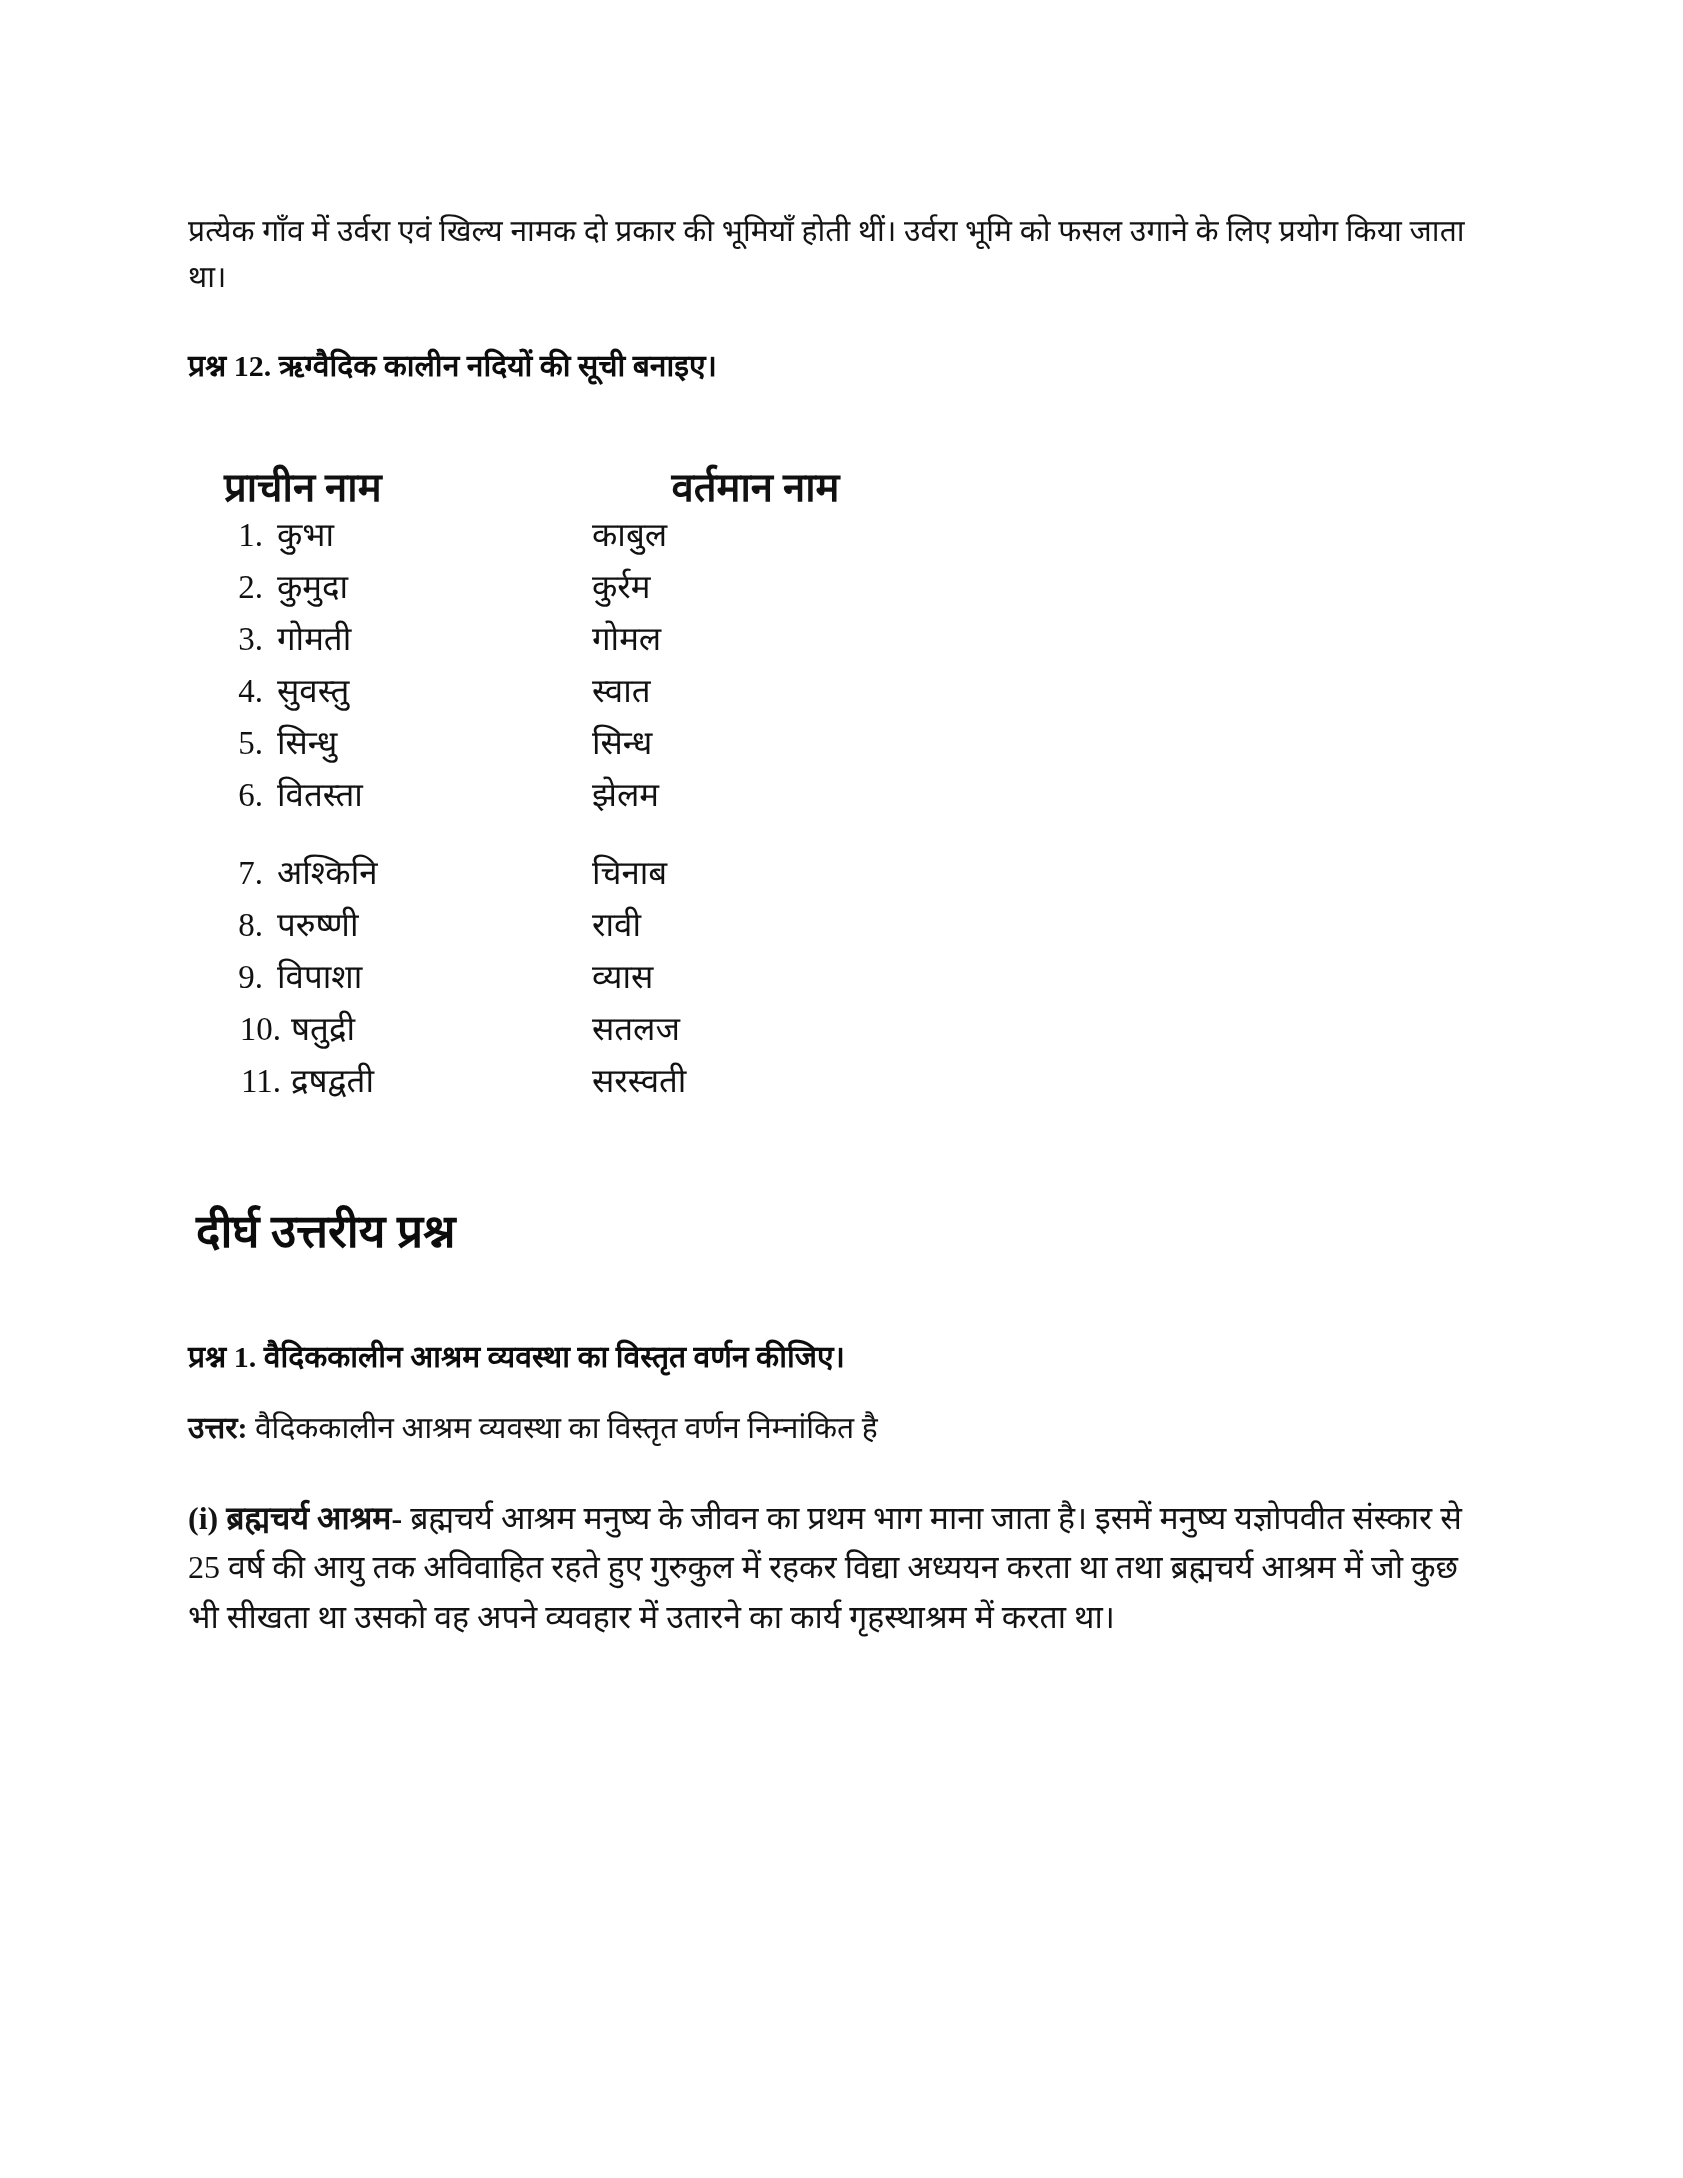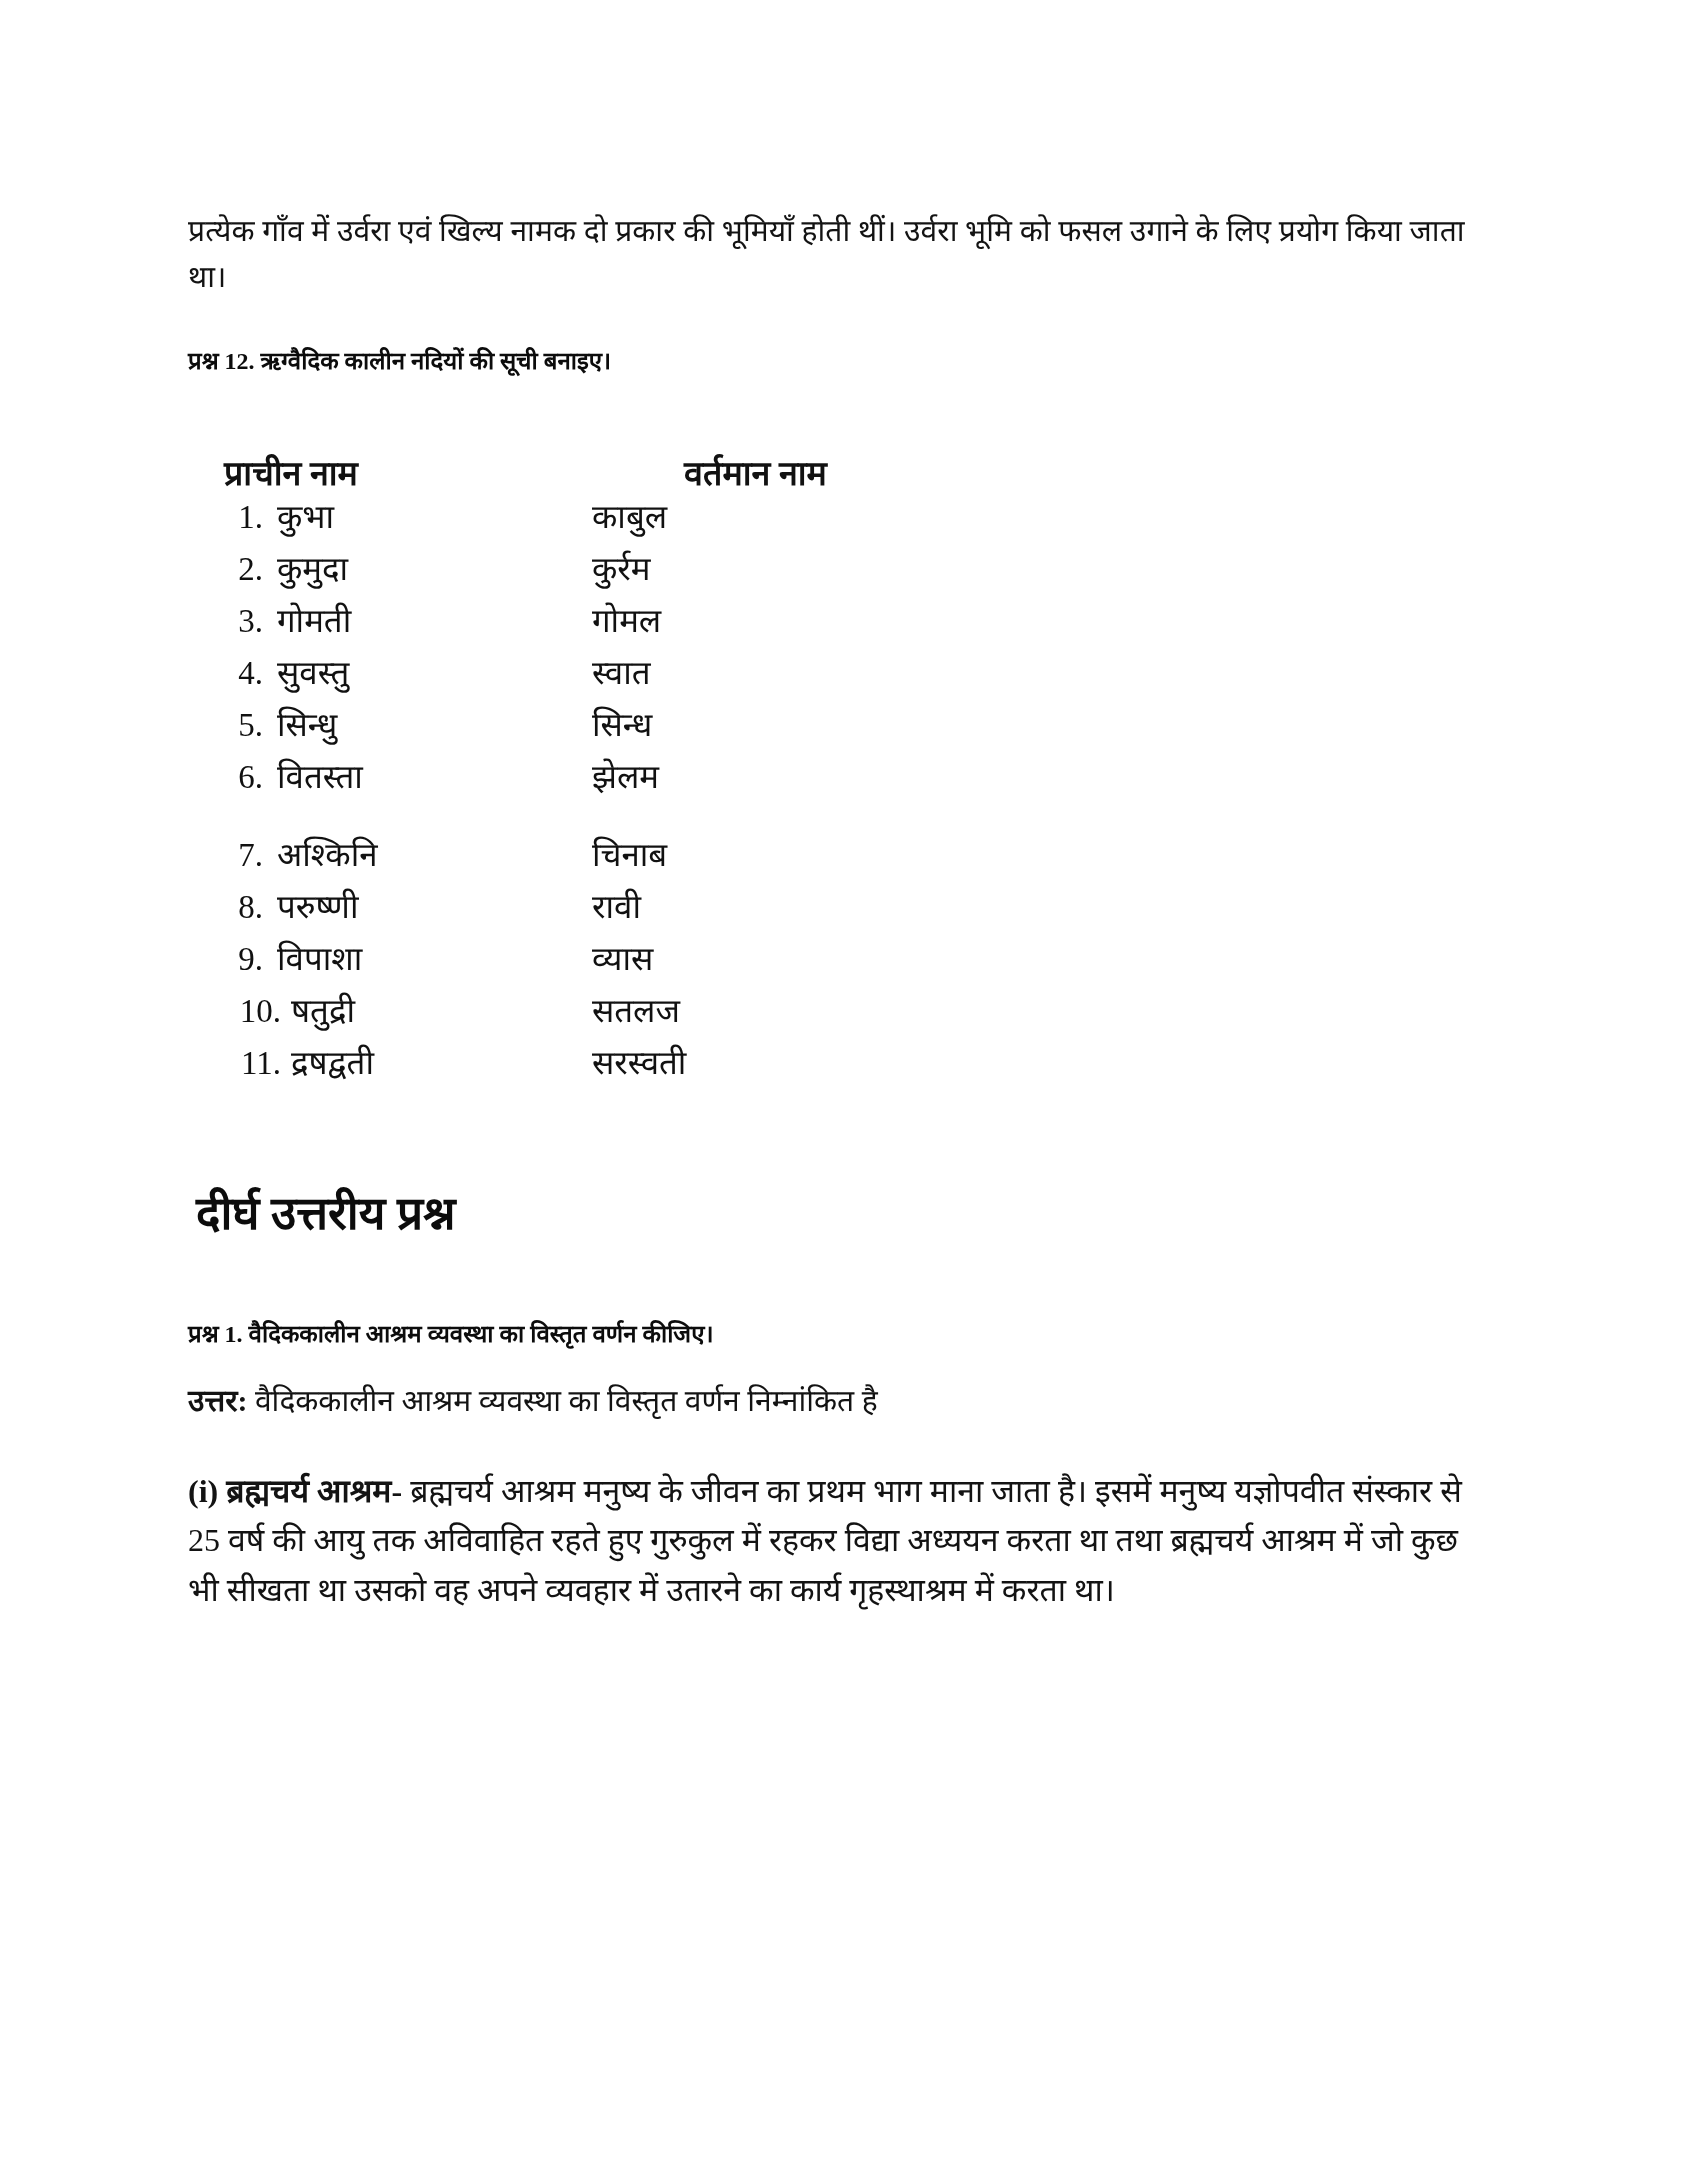--- a/index.html
+++ b/index.html
@@ -33,21 +33,21 @@
     margin: 15px 0 0 0;
     letter-spacing: 0.1px;
     color: #131313;
   }
   .gap-sm { height: 26px; }
   .gap-md { height: 44px; }
   .gap-lg { height: 61px; }
   .gap-xl { height: 75px; }
 
   .q-heading {
-    font-size: 24px;
+    font-size: 30px;
     font-weight: bold;
     line-height: 1.5;
     color: #0c0c0c;
     margin: 0;
   }
   .ans-line {
     font-size: 30px;
     line-height: 1.5;
     color: #131313;
     margin: 0;
@@ -65,21 +65,21 @@
 
   
   .river-block {
     position: relative;
     margin: 0 0 0 18px;
     font-family: "Liberation Serif", "DejaVu Serif", serif;
   }
   .river-head {
     display: flex;
     font-weight: bold;
-    font-size: 34px;
+    font-size: 40px;
     margin-bottom: 6px;
   }
   .river-head .col-a {
     width: 386px;
     padding-left: 18px;
     box-sizing: border-box;
   }
   .river-head .col-b {
     width: 327px;
     text-align: center;

